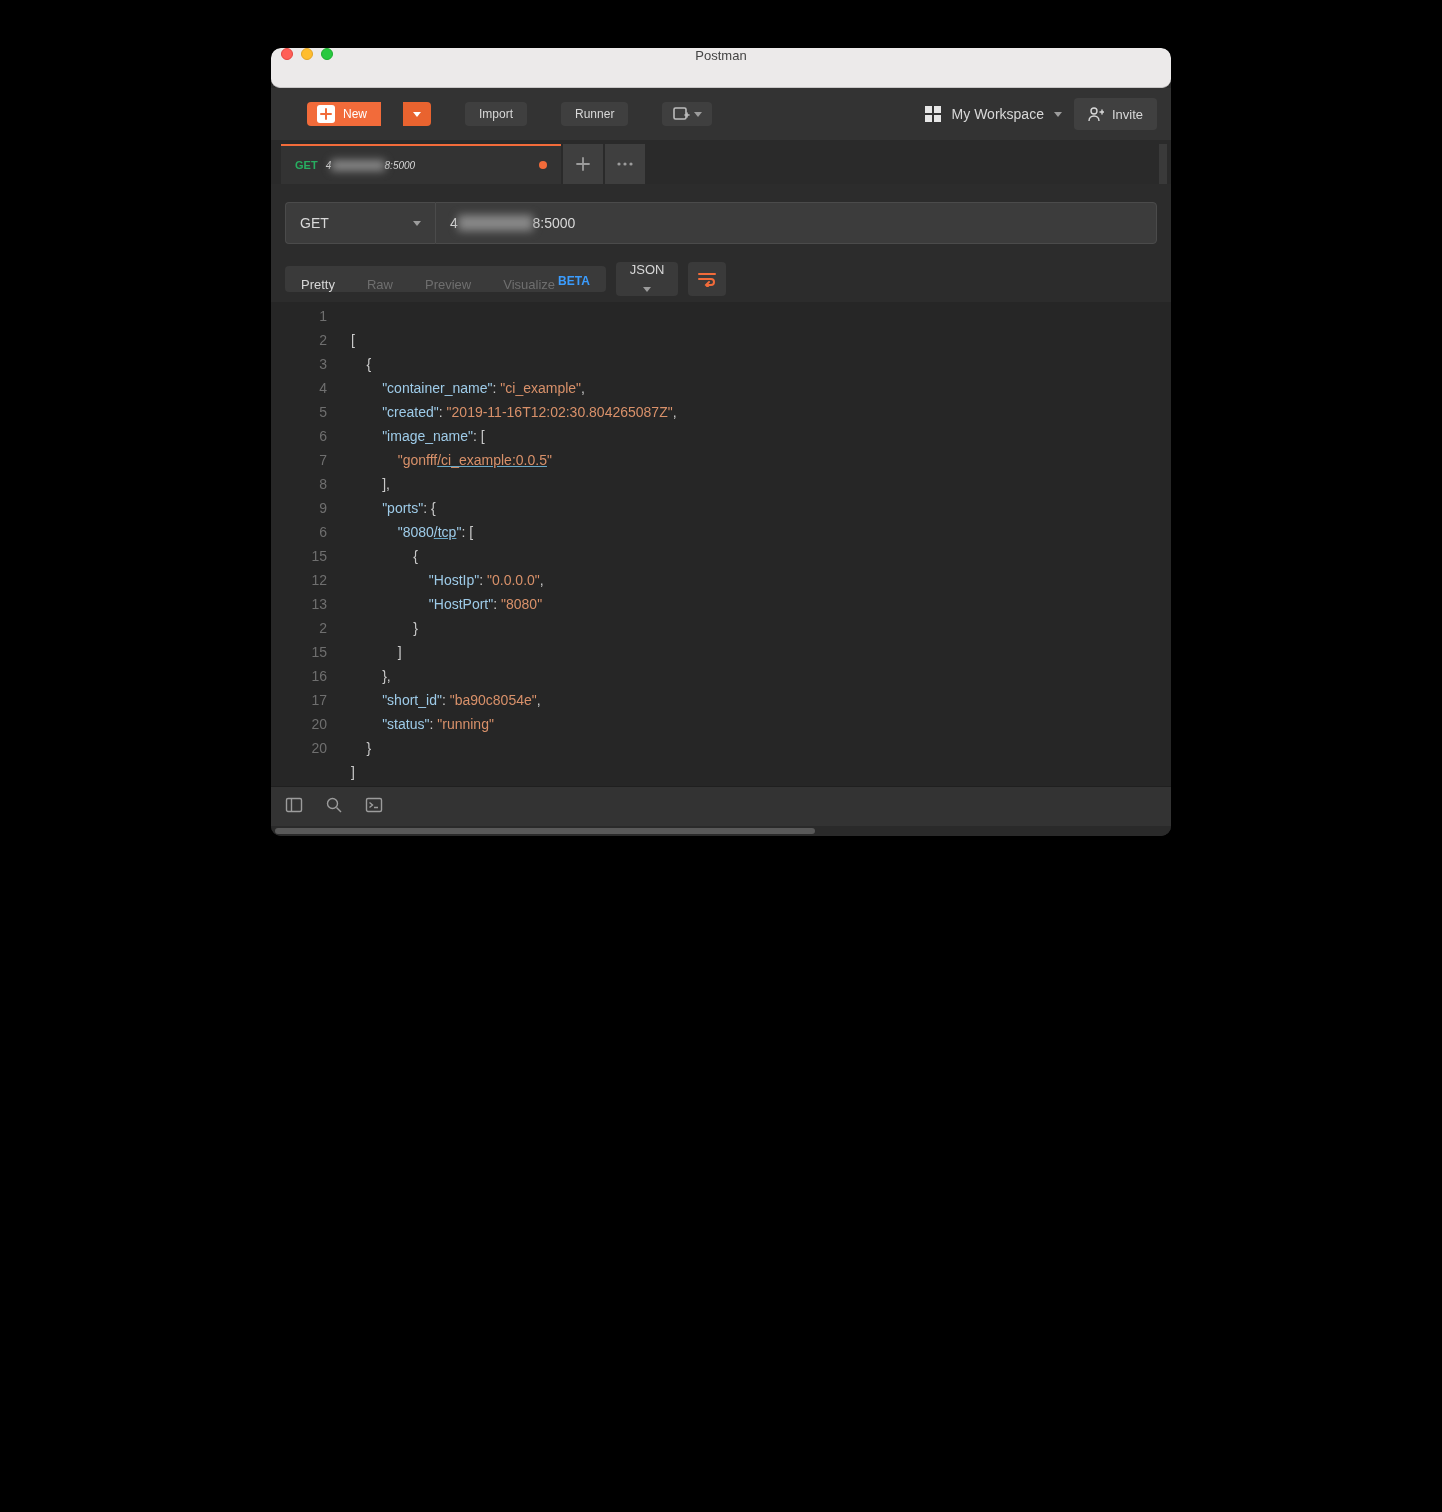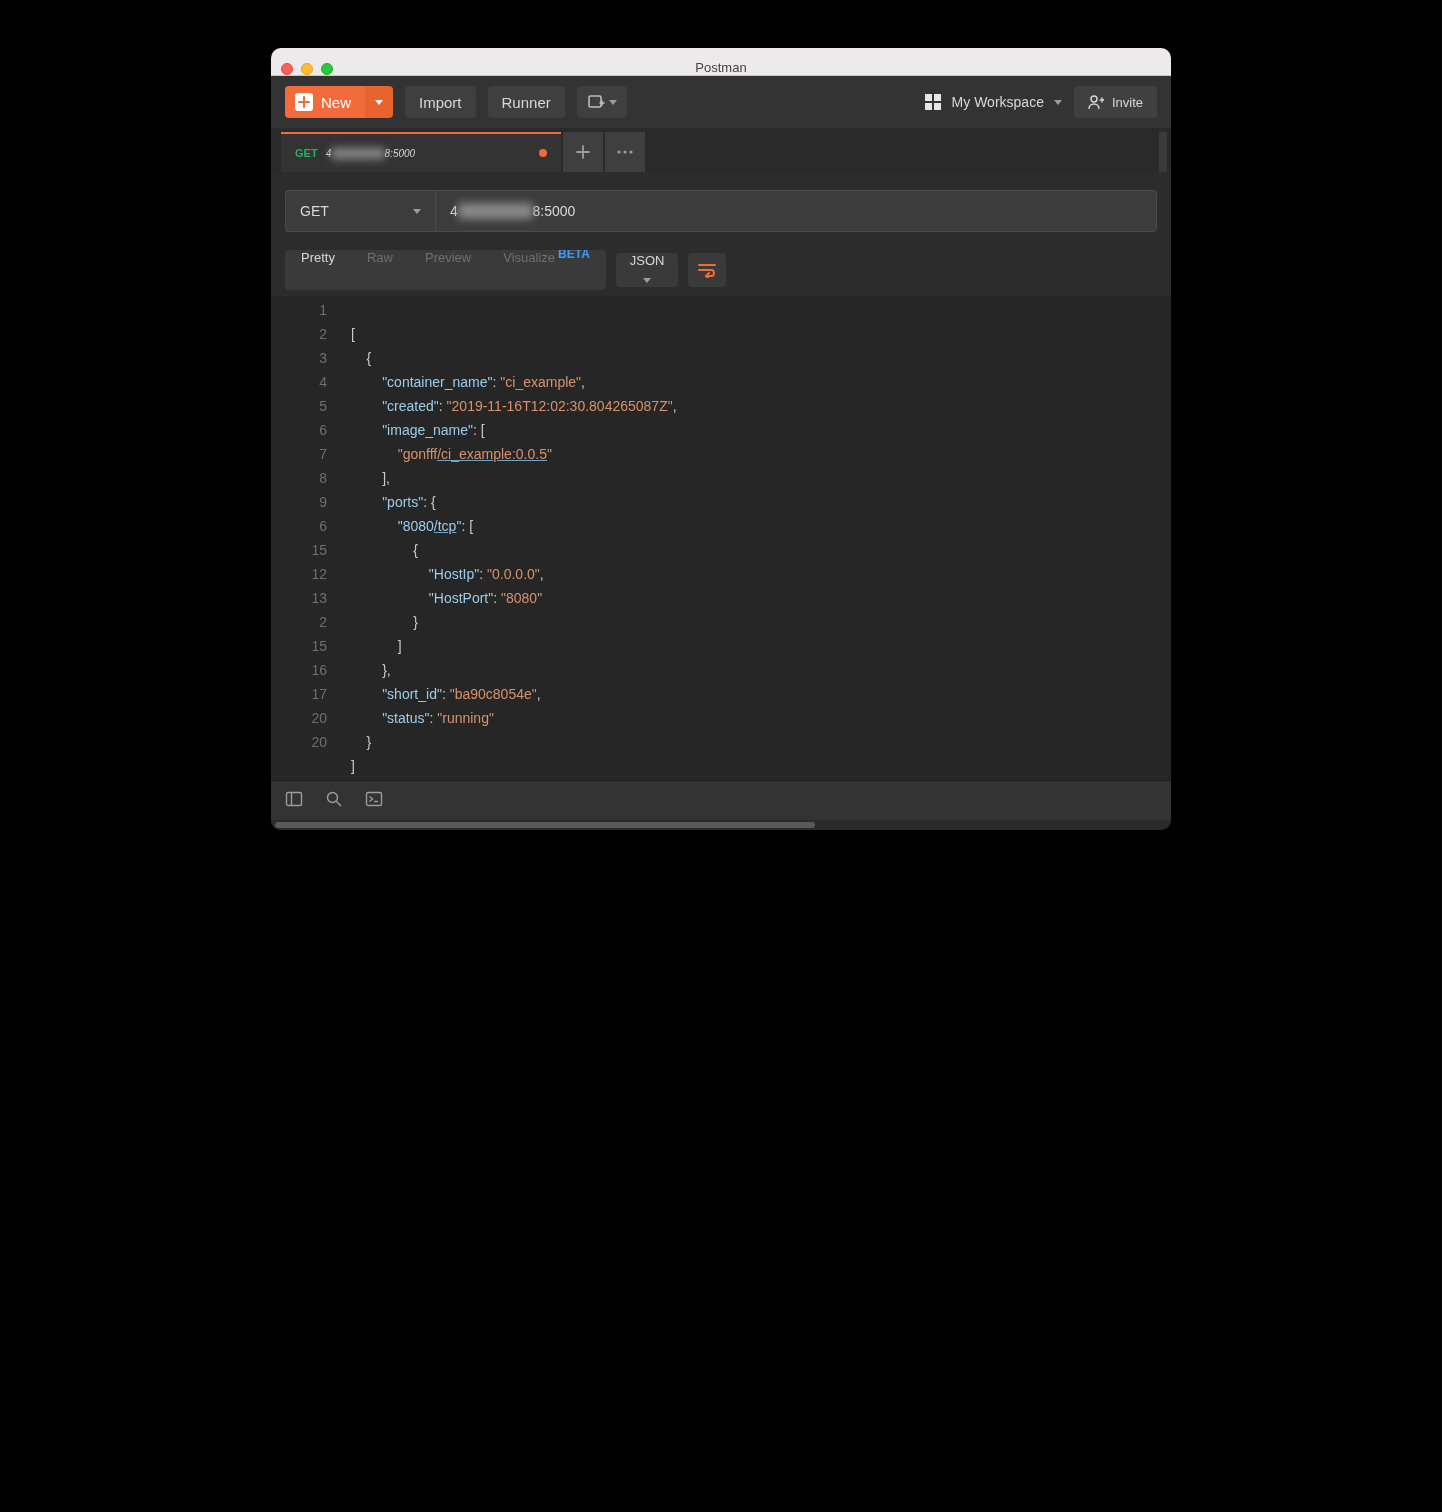--- a/index.html
+++ b/index.html
@@ -24,30 +24,30 @@
     --green:#27ae60;
     --border:#4b4b4b;
     --footer-bg:#333333;
     --scroll-track:#2a2a2a;
     --scroll-thumb:#595959;
   }
   *{box-sizing:border-box;font-family:-apple-system,BlinkMacSystemFont,"Helvetica Neue",Arial,sans-serif;}
   body{margin:0;background:var(--bg-outer);min-height:1134px;display:flex;align-items:flex-start;justify-content:center;padding:48px 60px;}
   .window{width:900px;border-radius:10px;overflow:hidden;box-shadow:0 20px 60px rgba(0,0,0,0.7);background:var(--window-bg);display:flex;flex-direction:column;}
   
-  .titlebar{height:28px;background:var(--titlebar-bg);display:flex;align-items:flex-end;position:relative;border-bottom:1px solid #c9c7c7;}
+  .titlebar{height:40px;background:var(--titlebar-bg);display:flex;align-items:flex-start;position:relative;border-bottom:1px solid #c9c7c7;border-radius:9px;}
   .traffic{display:flex;gap:8px;margin-left:10px;}
   .tl{width:12px;height:12px;border-radius:50%;}
   .tl.red{background:#ff5f57;border:0.5px solid #e24640;}
   .tl.yellow{background:#ffbd2e;border:0.5px solid #e1a428;}
   .tl.green{background:#28c940;border:0.5px solid #1dad2f;}
   .title{position:absolute;left:0;right:0;text-align:center;font-size:13px;color:#444;pointer-events:none;}
   
   .toolbar{height:52px;background:var(--toolbar-bg);display:flex;align-items:center;padding:0 14px;gap:12px;}
-  .btn{height:32px;display:flex;align-items:center;justify-content:center;border-radius:4px;font-size:15px;color:var(--text);padding:0 14px;background:var(--button-bg-dark);cursor:pointer;user-select:none;}
+  .btn{height:24px;display:flex;align-items:center;justify-content:center;border-radius:4px;font-size:12px;color:var(--text);padding:0 14px;background:var(--button-bg-dark);cursor:pointer;user-select:none;margin-left:22px;}
   .btn-new-group{display:flex;}
   .btn-new{background:var(--orange);color:#fff;font-weight:500;border-radius:4px 0 0 4px;padding:0 14px 0 10px;gap:8px;}
   .btn-new-caret{background:var(--orange-dark);color:#fff;border-radius:0 4px 4px 0;width:28px;padding:0;}
   .plus-box{width:18px;height:18px;border-radius:3px;background:#fff;display:flex;align-items:center;justify-content:center;}
   .plus-box svg{width:12px;height:12px;}
   .btn-icon-collapse{display:flex;align-items:center;gap:4px;padding:0 10px;}
   .spacer{flex:1;}
   .grid-icon{width:18px;height:18px;}
   .ws{display:flex;align-items:center;gap:10px;color:var(--text);font-size:14px;cursor:pointer;}
   .invite{display:flex;align-items:center;gap:8px;background:#404040;padding:0 14px;height:32px;border-radius:4px;color:var(--text);font-size:13px;cursor:pointer;}
@@ -60,21 +60,21 @@
   .blur{filter:blur(4px);background:#888;color:transparent;border-radius:2px;display:inline-block;}
   .tab-dot{width:8px;height:8px;border-radius:50%;background:var(--orange);}
   .tab-action{width:40px;height:40px;background:var(--button-bg-dark);display:flex;align-items:center;justify-content:center;color:var(--text-dim);font-size:18px;margin-left:2px;cursor:pointer;}
   .tabbar-right{margin-left:auto;margin-right:4px;width:8px;height:40px;background:#3a3a3a;}
   
   .url-row{background:var(--window-bg);padding:18px 14px 8px 14px;display:flex;gap:0;}
   .method-select{width:150px;height:42px;background:#3c3c3c;border:1px solid var(--border);border-right:none;border-radius:4px 0 0 4px;display:flex;align-items:center;justify-content:space-between;padding:0 14px;color:var(--text);font-size:14px;cursor:pointer;}
   .url-input{flex:1;height:42px;background:#3c3c3c;border:1px solid var(--border);border-radius:0 4px 4px 0;display:flex;align-items:center;padding:0 14px;color:var(--text);font-size:14px;}
   
   .resp-bar{padding:10px 14px 6px 14px;display:flex;align-items:center;gap:10px;background:var(--window-bg);}
-  .seg{display:flex;background:#3a3a3a;border-radius:4px;overflow:hidden;height:40px;align-items:flex-start;}
+  .seg{display:flex;background:#3a3a3a;border-radius:4px;overflow:hidden;height:26px;align-items:flex-end;}
   .seg-item{display:flex;align-items:center;padding:0 16px;font-size:13px;color:var(--text-faint);cursor:pointer;position:relative;}
   .seg-item.active{color:var(--text);}
   .beta{font-size:12px;color:#3b9dff;font-weight:700;margin-left:3px;position:relative;top:-4px;}
   .json-select{display:flex;align-items:center;gap:10px;background:#3a3a3a;height:34px;padding:0 14px;border-radius:4px;color:var(--text);font-size:13px;cursor:pointer;flex-direction:column;}
   .wrap-btn{width:38px;height:34px;background:#3a3a3a;border-radius:4px;display:flex;align-items:center;justify-content:center;cursor:pointer;}
   .wrap-btn svg{stroke:var(--orange);}
   
   .editor{display:flex;background:var(--editor-bg);font-family:'SF Mono',Menlo,Consolas,monospace;font-size:14px;line-height:24px;min-height:480px;}
   .gutter{width:74px;background:var(--editor-bg);border-right:none;text-align:right;color:var(--text-faint);padding:2px 18px 2px 0;user-select:none;}
   .code{flex:1;padding:2px 0 2px 6px;white-space:pre;color:var(--json-brace);overflow:auto;}

